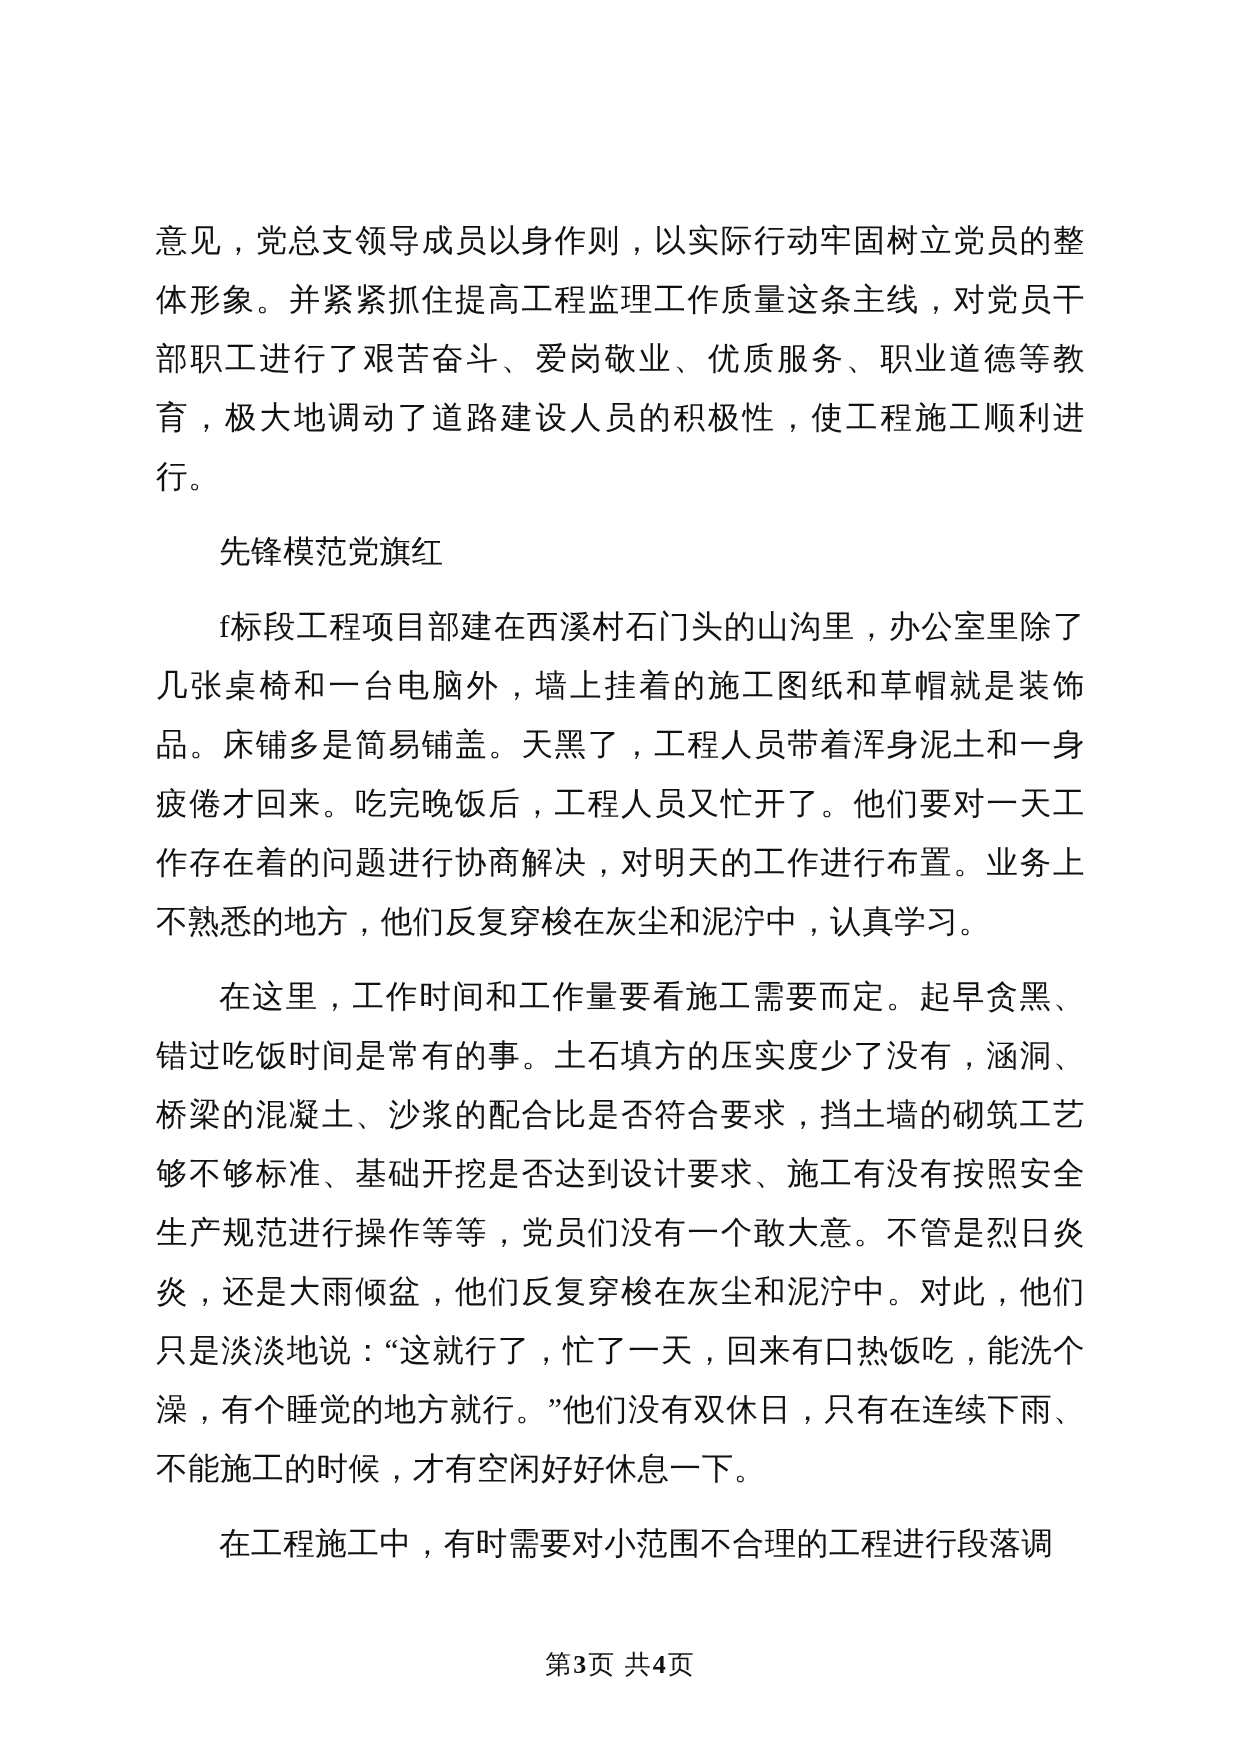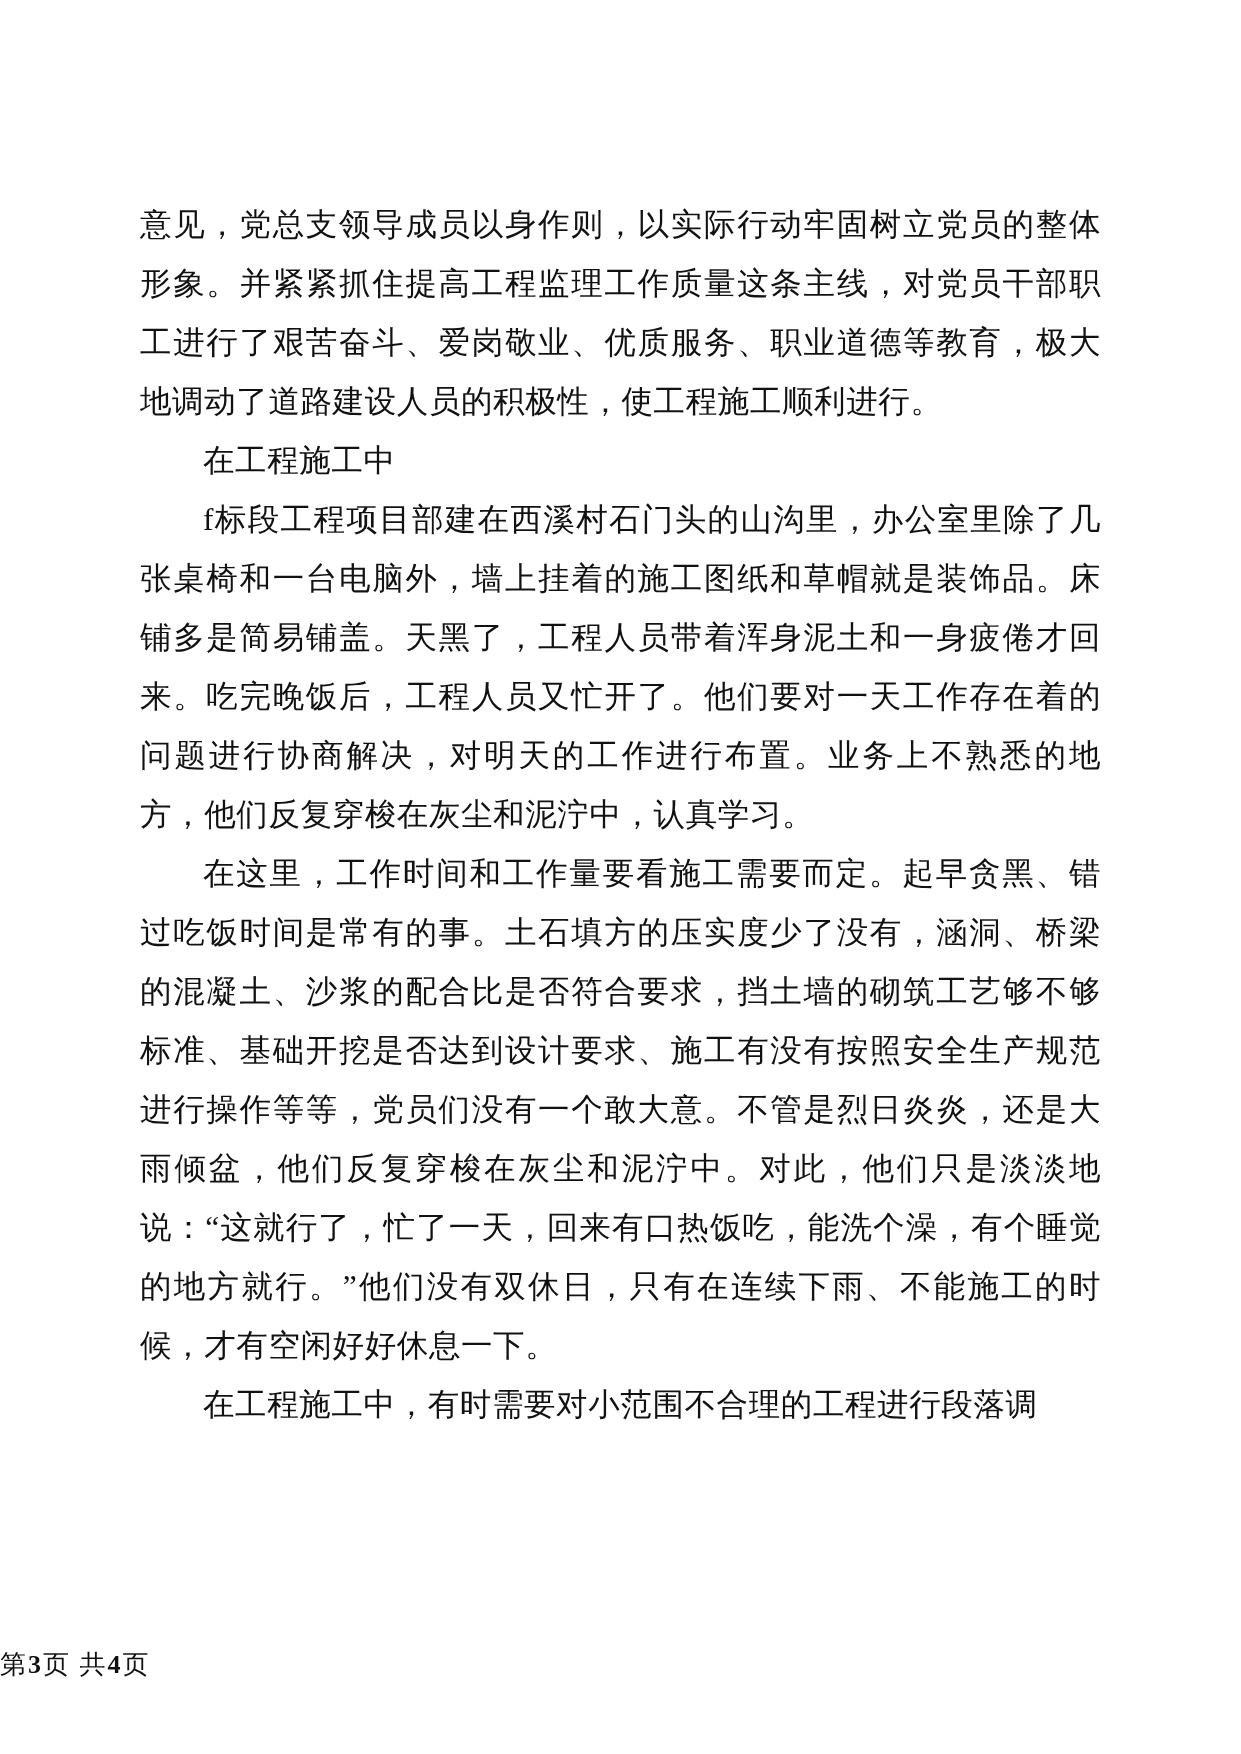--- a/index.html
+++ b/index.html
@@ -24,48 +24,48 @@
   }
   .doc-body {
     font-size: 31.5px;
     line-height: 59px;
     letter-spacing: 0.6px;
     text-align: justify;
     text-justify: inter-ideograph;
     color: #111111;
   }
   .para {
-    margin: 0;
+    margin: 16px;
     text-indent: 2em;
   }
   .para.no-indent {
     text-indent: 0;
   }
   .footer {
     position: absolute;
     left: 0;
     bottom: 72px;
     width: 1241px;
-    text-align: left;
+    text-align: center;
     font-size: 26px;
     letter-spacing: 2px;
     color: #111111;
     font-family: "Liberation Serif", "DejaVu Serif", serif;
   }
   .footer .num {
     font-weight: bold;
   }
 </style>
 </head>
 <body>
 
 <div class="page">
   <div class="doc-body">
     <p class="para no-indent">意见，党总支领导成员以身作则，以实际行动牢固树立党员的整体形象。并紧紧抓住提高工程监理工作质量这条主线，对党员干部职工进行了艰苦奋斗、爱岗敬业、优质服务、职业道德等教育，极大地调动了道路建设人员的积极性，使工程施工顺利进行。</p>
-    <p class="para">在工程施工中</p>
+    <p class="para">先锋模范党旗红</p>
     <p class="para">f标段工程项目部建在西溪村石门头的山沟里，办公室里除了几张桌椅和一台电脑外，墙上挂着的施工图纸和草帽就是装饰品。床铺多是简易铺盖。天黑了，工程人员带着浑身泥土和一身疲倦才回来。吃完晚饭后，工程人员又忙开了。他们要对一天工作存在着的问题进行协商解决，对明天的工作进行布置。业务上不熟悉的地方，他们反复穿梭在灰尘和泥泞中，认真学习。</p>
     <p class="para">在这里，工作时间和工作量要看施工需要而定。起早贪黑、错过吃饭时间是常有的事。土石填方的压实度少了没有，涵洞、桥梁的混凝土、沙浆的配合比是否符合要求，挡土墙的砌筑工艺够不够标准、基础开挖是否达到设计要求、施工有没有按照安全生产规范进行操作等等，党员们没有一个敢大意。不管是烈日炎炎，还是大雨倾盆，他们反复穿梭在灰尘和泥泞中。对此，他们只是淡淡地说：“这就行了，忙了一天，回来有口热饭吃，能洗个澡，有个睡觉的地方就行。”他们没有双休日，只有在连续下雨、不能施工的时候，才有空闲好好休息一下。</p>
     <p class="para">在工程施工中，有时需要对小范围不合理的工程进行段落调</p>
   </div>
 </div>
 
 <div class="footer">
   <span>第</span><span class="num">3</span><span>页 共</span><span class="num">4</span><span>页</span>
 </div>
 

